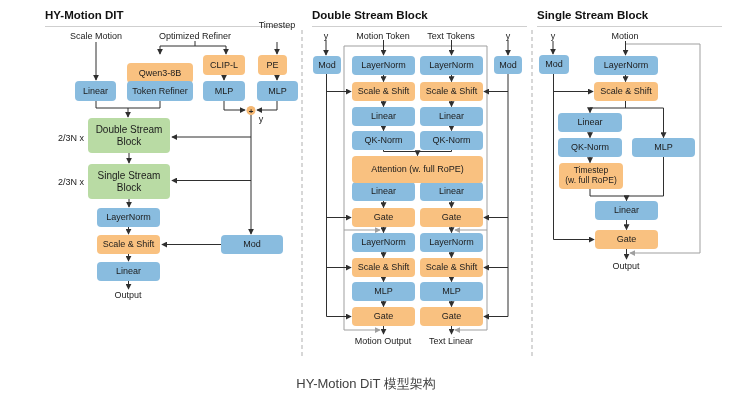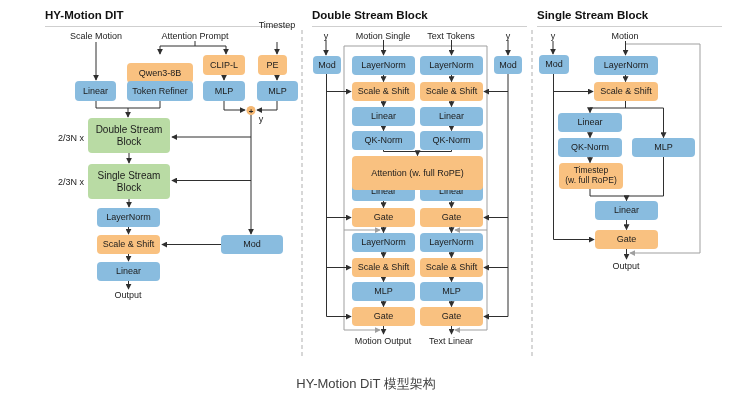--- a/index.html
+++ b/index.html
@@ -138,21 +138,21 @@
       <circle class="sum" cx="251" cy="110.5" r="4.5"></circle>
       <text class="plustxt" x="251" y="113.5" text-anchor="middle">+</text>
     </g>
   </svg>
 
   <div class="title" style="left:45px;width:246px">HY-Motion DIT</div>
   <div class="title" style="left:312px;width:215px">Double Stream Block</div>
   <div class="title" style="left:537px;width:185px">Single Stream Block</div>
 
   <div class="lbl" style="left:96px;top:31px">Scale Motion</div>
-  <div class="lbl" style="left:195px;top:31px">Attention Prompt</div>
+  <div class="lbl" style="left:195px;top:31px">Optimized Refiner</div>
   <div class="lbl" style="left:277px;top:20px">Timestep</div>
 
   <div class="node orange" style="left:127px;top:63px;width:66px;height:20px">Qwen3-8B</div>
   <div class="node orange" style="left:203px;top:55px;width:42px;height:20px">CLIP-L</div>
   <div class="node orange" style="left:258px;top:55px;width:29px;height:20px">PE</div>
   <div class="node blue" style="left:75px;top:81px;width:41px;height:20px">Linear</div>
   <div class="node blue" style="left:127px;top:81px;width:66px;height:20px">Token Refiner</div>
   <div class="node blue" style="left:203px;top:81px;width:42px;height:20px">MLP</div>
   <div class="node blue" style="left:257px;top:81px;width:41px;height:20px">MLP</div>
 
@@ -164,21 +164,21 @@
   <div class="node green big" style="left:88px;top:164px;width:82px;height:35px;padding:0 6px;box-sizing:border-box">Single Stream Block</div>
 
   <div class="node blue" style="left:97px;top:208px;width:63px;height:19px">LayerNorm</div>
   <div class="node orange" style="left:97px;top:235px;width:63px;height:19px">Scale &amp; Shift</div>
   <div class="node blue" style="left:97px;top:262px;width:63px;height:19px">Linear</div>
   <div class="node blue" style="left:221px;top:235px;width:62px;height:19px">Mod</div>
 
   <div class="lbl" style="left:128px;top:290px">Output</div>
 
   <div class="lbl" style="left:326px;top:31px">y</div>
-  <div class="lbl" style="left:383px;top:31px">Motion Single</div>
+  <div class="lbl" style="left:383px;top:31px">Motion Token</div>
   <div class="lbl" style="left:451px;top:31px">Text Tokens</div>
   <div class="lbl" style="left:508px;top:31px">y</div>
 
   <div class="node blue" style="left:313px;top:56px;width:28px;height:18px">Mod</div>
   <div class="node blue" style="left:494px;top:56px;width:28px;height:18px">Mod</div>
 
   <div class="node blue" style="left:352px;top:56px;width:63px;height:19px">LayerNorm</div>
   <div class="node orange" style="left:352px;top:82px;width:63px;height:19px">Scale &amp; Shift</div>
   <div class="node blue" style="left:352px;top:107px;width:63px;height:19px">Linear</div>
   <div class="node blue" style="left:352px;top:131px;width:63px;height:19px">QK-Norm</div>
@@ -193,21 +193,21 @@
   <div class="node orange" style="left:420px;top:82px;width:63px;height:19px">Scale &amp; Shift</div>
   <div class="node blue" style="left:420px;top:107px;width:63px;height:19px">Linear</div>
   <div class="node blue" style="left:420px;top:131px;width:63px;height:19px">QK-Norm</div>
   <div class="node blue" style="left:420px;top:182px;width:63px;height:19px">Linear</div>
   <div class="node orange" style="left:420px;top:208px;width:63px;height:19px">Gate</div>
   <div class="node blue" style="left:420px;top:233px;width:63px;height:19px">LayerNorm</div>
   <div class="node orange" style="left:420px;top:258px;width:63px;height:19px">Scale &amp; Shift</div>
   <div class="node blue" style="left:420px;top:282px;width:63px;height:19px">MLP</div>
   <div class="node orange" style="left:420px;top:307px;width:63px;height:19px">Gate</div>
 
-  <div class="node orange" style="left:352px;top:156px;width:131px;height:34px">Attention (w. full RoPE)</div>
+  <div class="node orange" style="left:352px;top:156px;width:131px;height:27px">Attention (w. full RoPE)</div>
 
   <div class="lbl" style="left:383px;top:336px">Motion Output</div>
   <div class="lbl" style="left:451px;top:336px">Text Linear</div>
 
   <div class="lbl" style="left:553px;top:31px">y</div>
   <div class="lbl" style="left:625px;top:31px">Motion</div>
 
   <div class="node blue" style="left:539px;top:55px;width:30px;height:19px">Mod</div>
   <div class="node blue" style="left:594px;top:56px;width:64px;height:19px">LayerNorm</div>
   <div class="node orange" style="left:594px;top:82px;width:64px;height:19px">Scale &amp; Shift</div>

